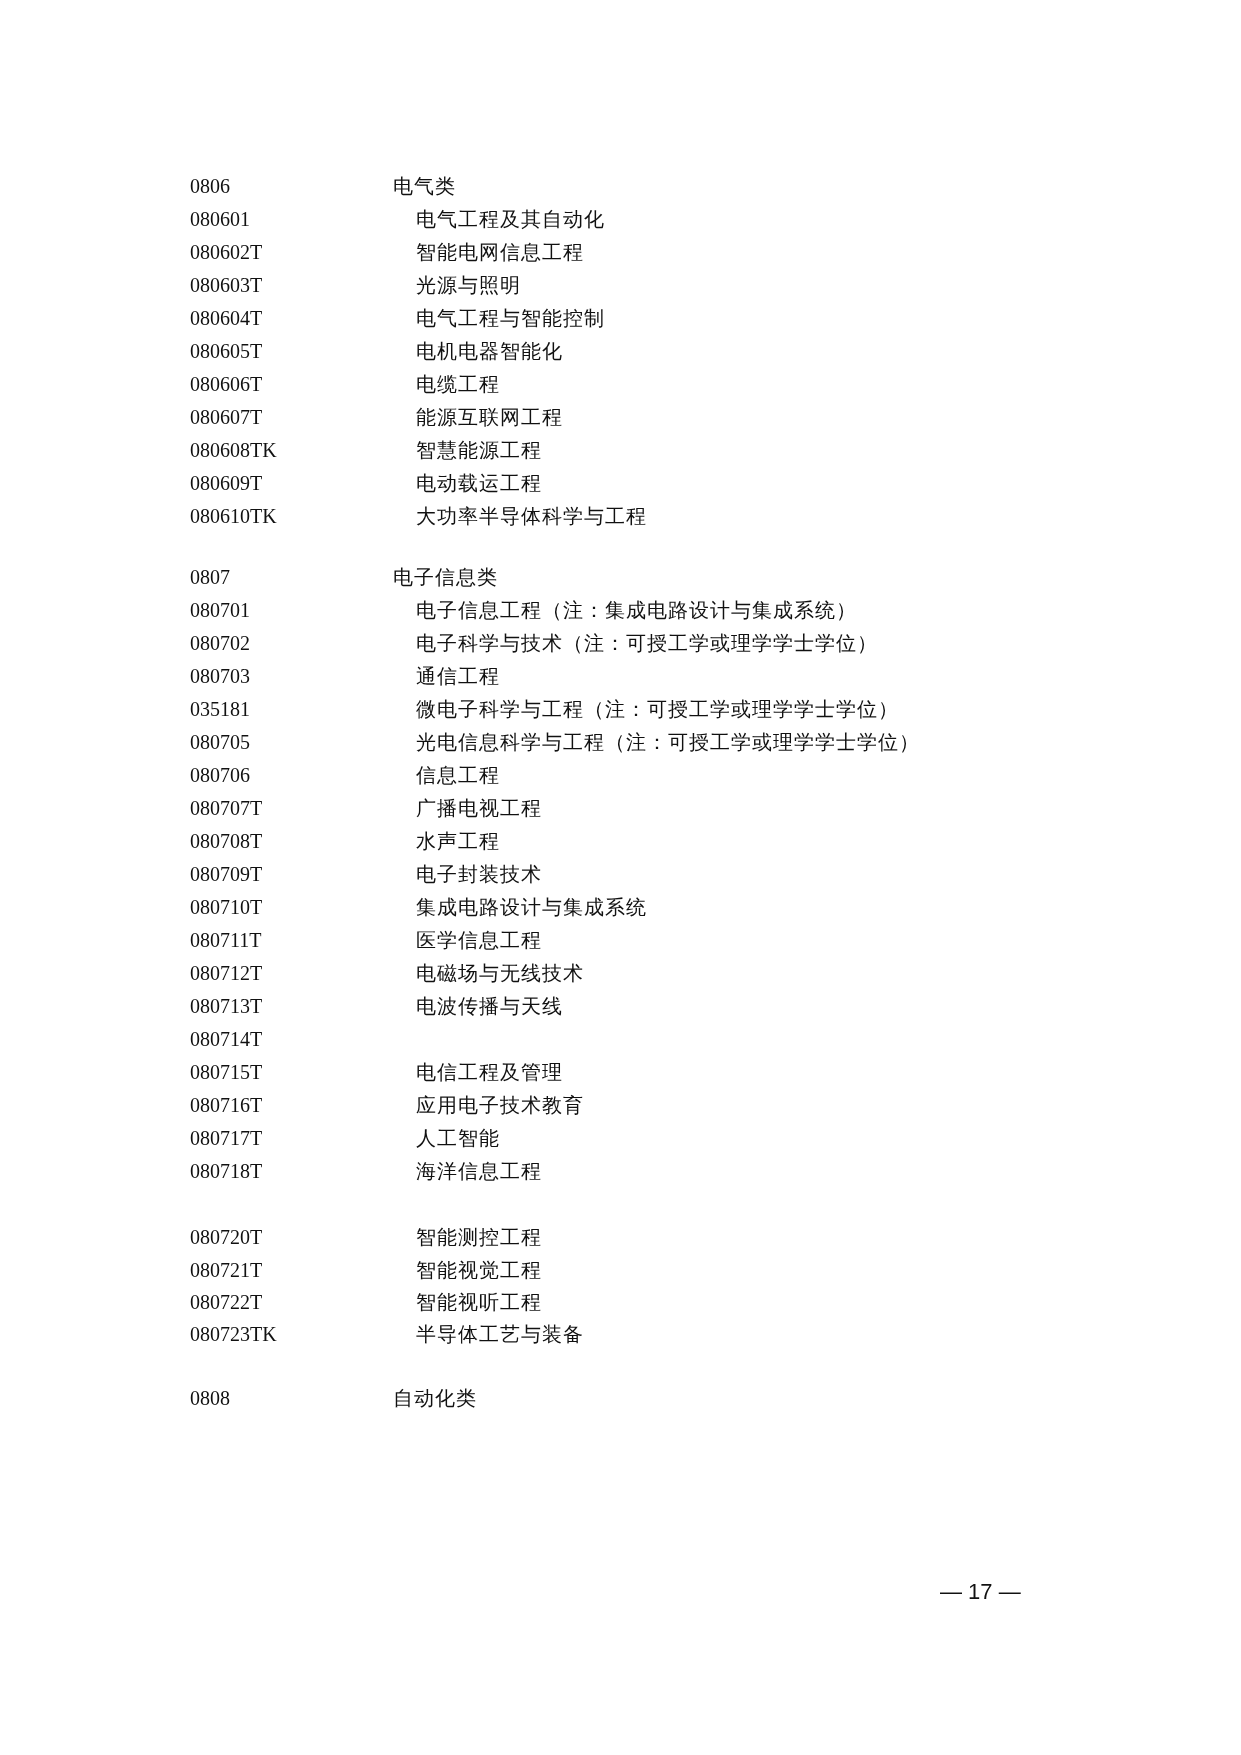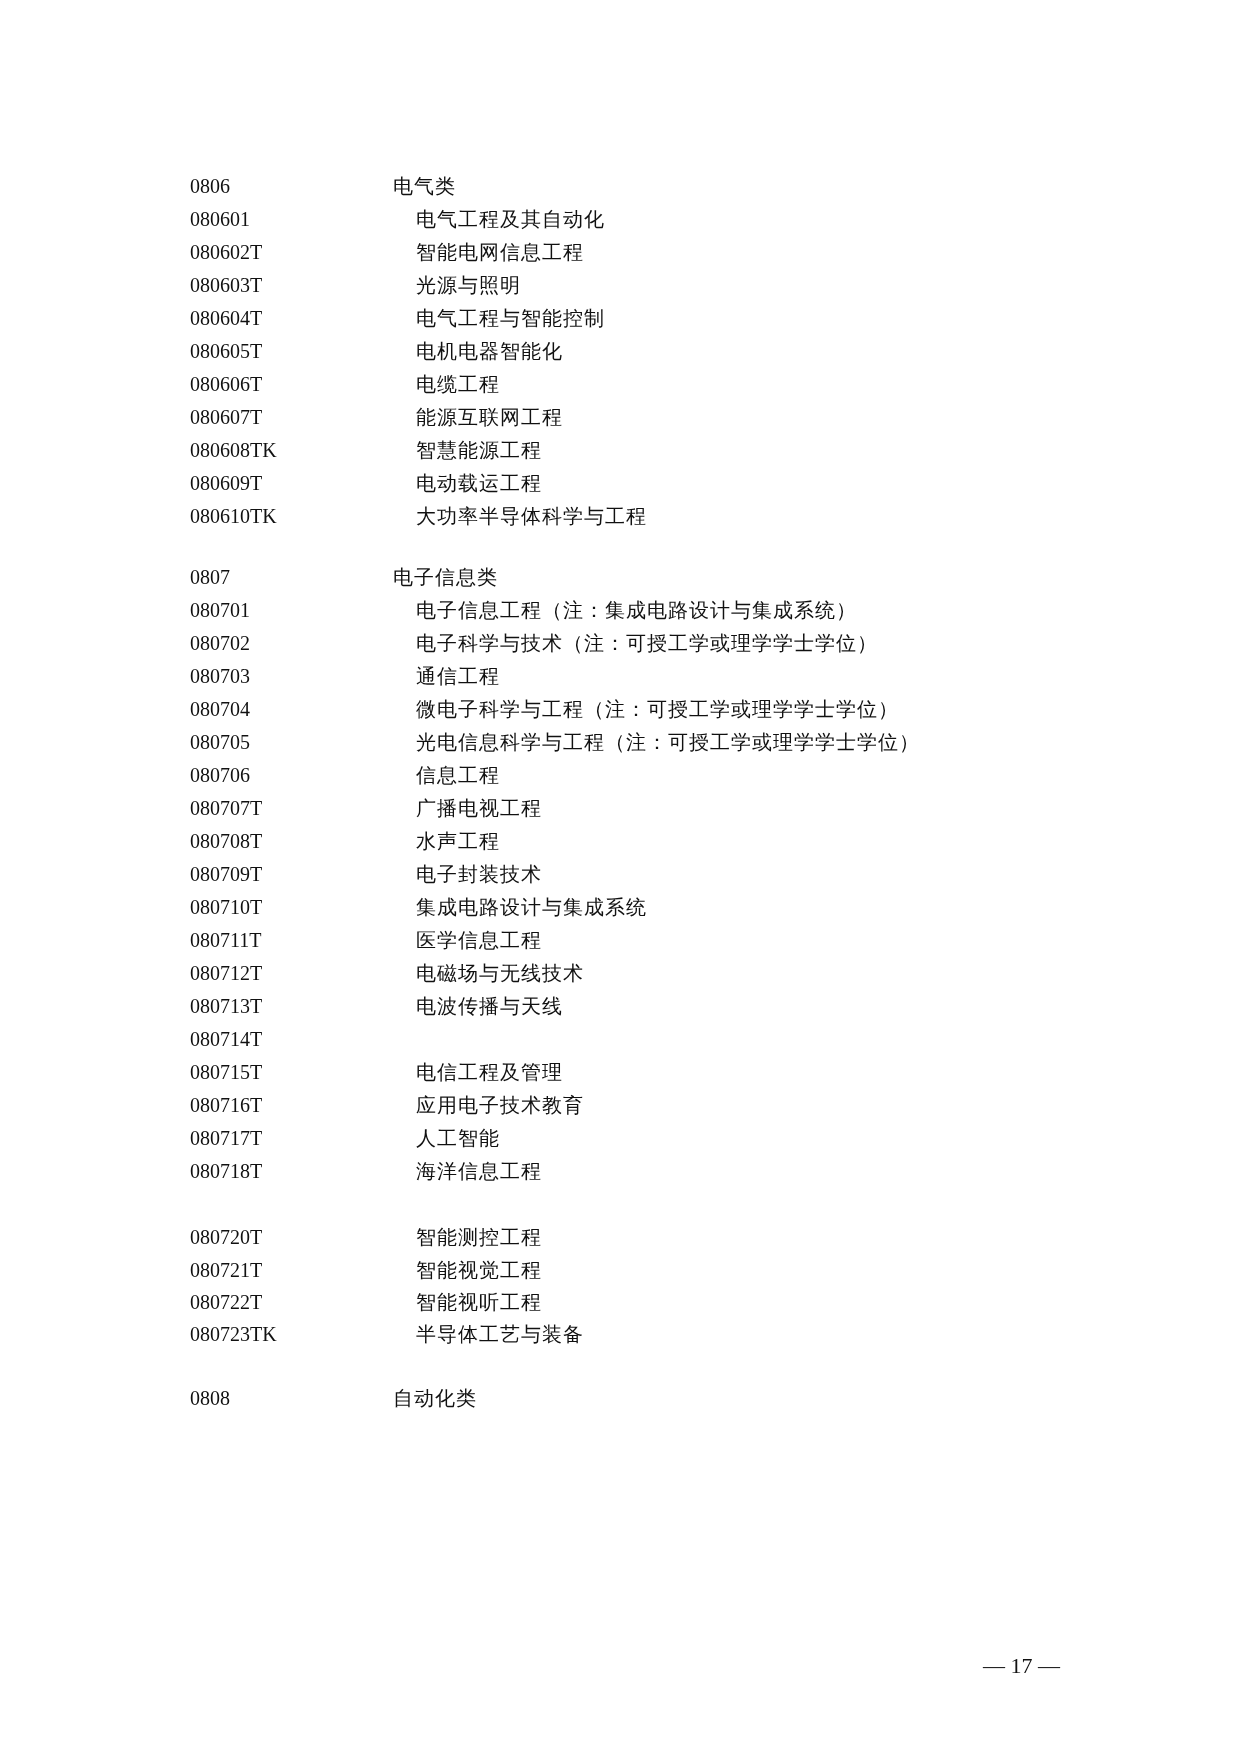--- a/index.html
+++ b/index.html
@@ -17,23 +17,23 @@
     position: absolute; left: 190px; top: 0;
     font-family: "Liberation Serif", "DejaVu Serif", serif;
     font-size: 20px; letter-spacing: 0px;
   }
   .name {
     position: absolute; left: 416px; top: 0;
     font-size: 20px; letter-spacing: 1px;
   }
   .row.category .name { left: 393px; }
   .page-number {
-    position: absolute; left: 940px; top: 1650px; width: 120px; height: 32px;
-    font-family: Liberation Serif, serif;
-    font-size: 22px; line-height: 32px; text-align: right;
+    position: absolute; left: 940px; top: 1576px; width: 120px; height: 32px;
+    font-family: Liberation Sans, sans-serif;
+    font-size: 22px; line-height: 32px; text-align: left;
   }
 </style>
 </head>
 <body>
 
 <div class="page">
 
   <div class="row category" style="top:170px">
     <span class="code">0806</span>
     <span class="name">电气类</span>
@@ -89,21 +89,21 @@
   </div>
   <div class="row" style="top:627px">
     <span class="code">080702</span>
     <span class="name">电子科学与技术（注：可授工学或理学学士学位）</span>
   </div>
   <div class="row" style="top:660px">
     <span class="code">080703</span>
     <span class="name">通信工程</span>
   </div>
   <div class="row" style="top:693px">
-    <span class="code">080704</span>
+    <span class="code">035181</span>
     <span class="name">微电子科学与工程（注：可授工学或理学学士学位）</span>
   </div>
   <div class="row" style="top:726px">
     <span class="code">080705</span>
     <span class="name">光电信息科学与工程（注：可授工学或理学学士学位）</span>
   </div>
   <div class="row" style="top:759px">
     <span class="code">080706</span>
     <span class="name">信息工程</span>
   </div>

